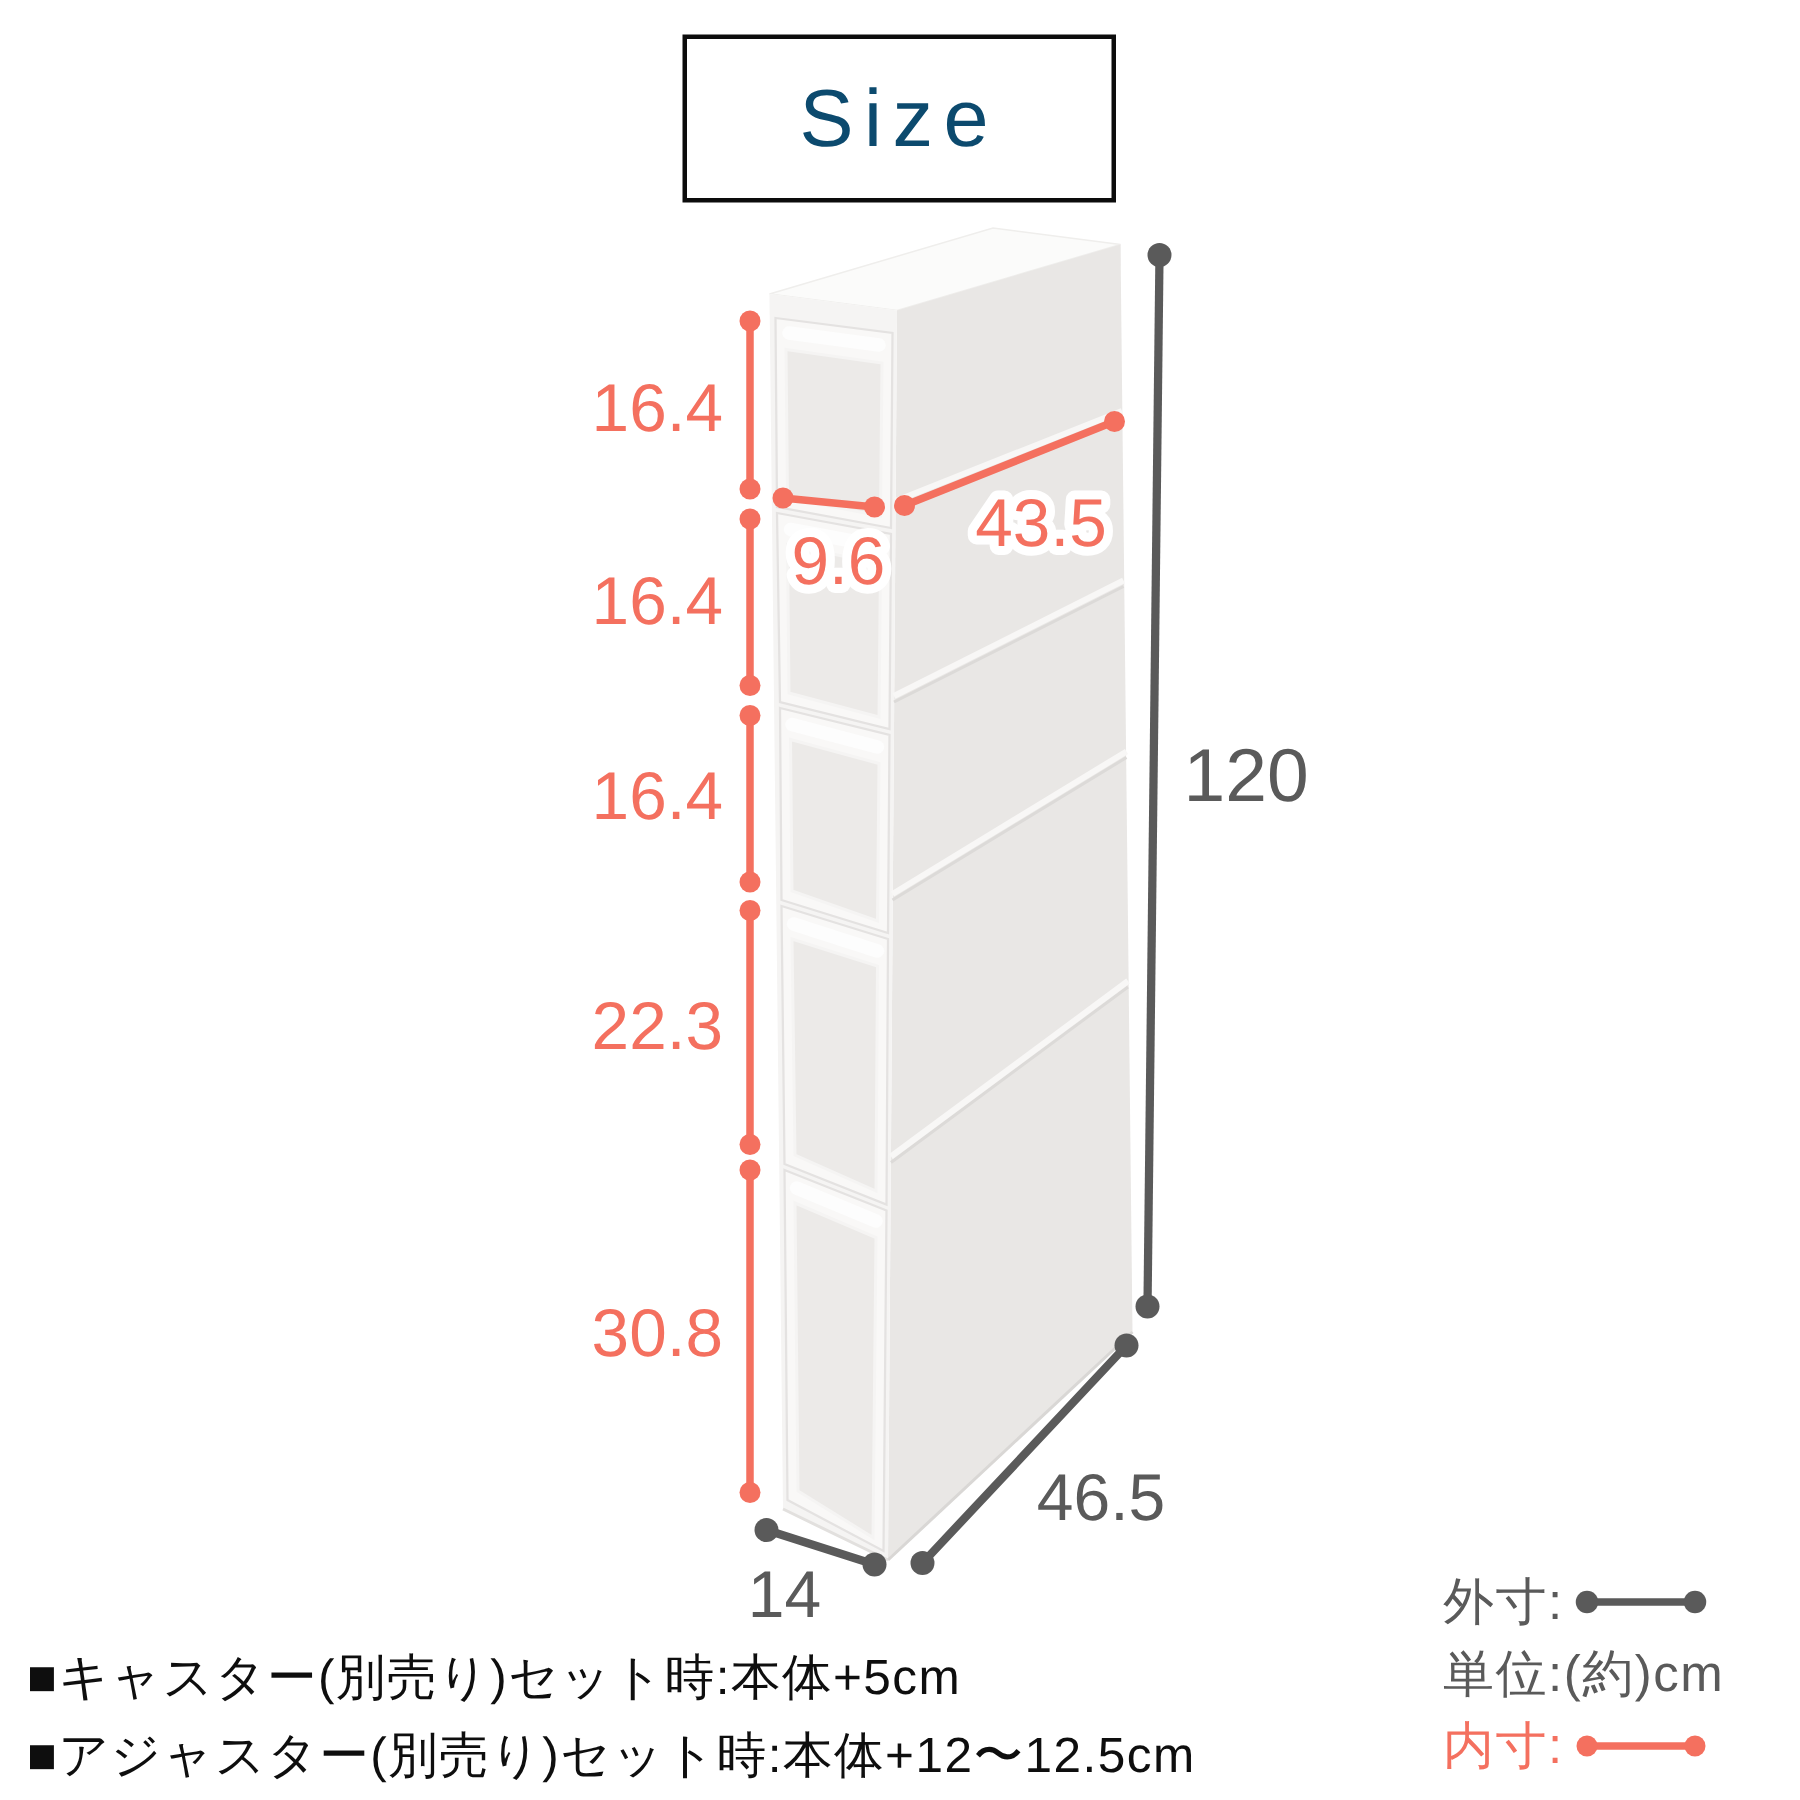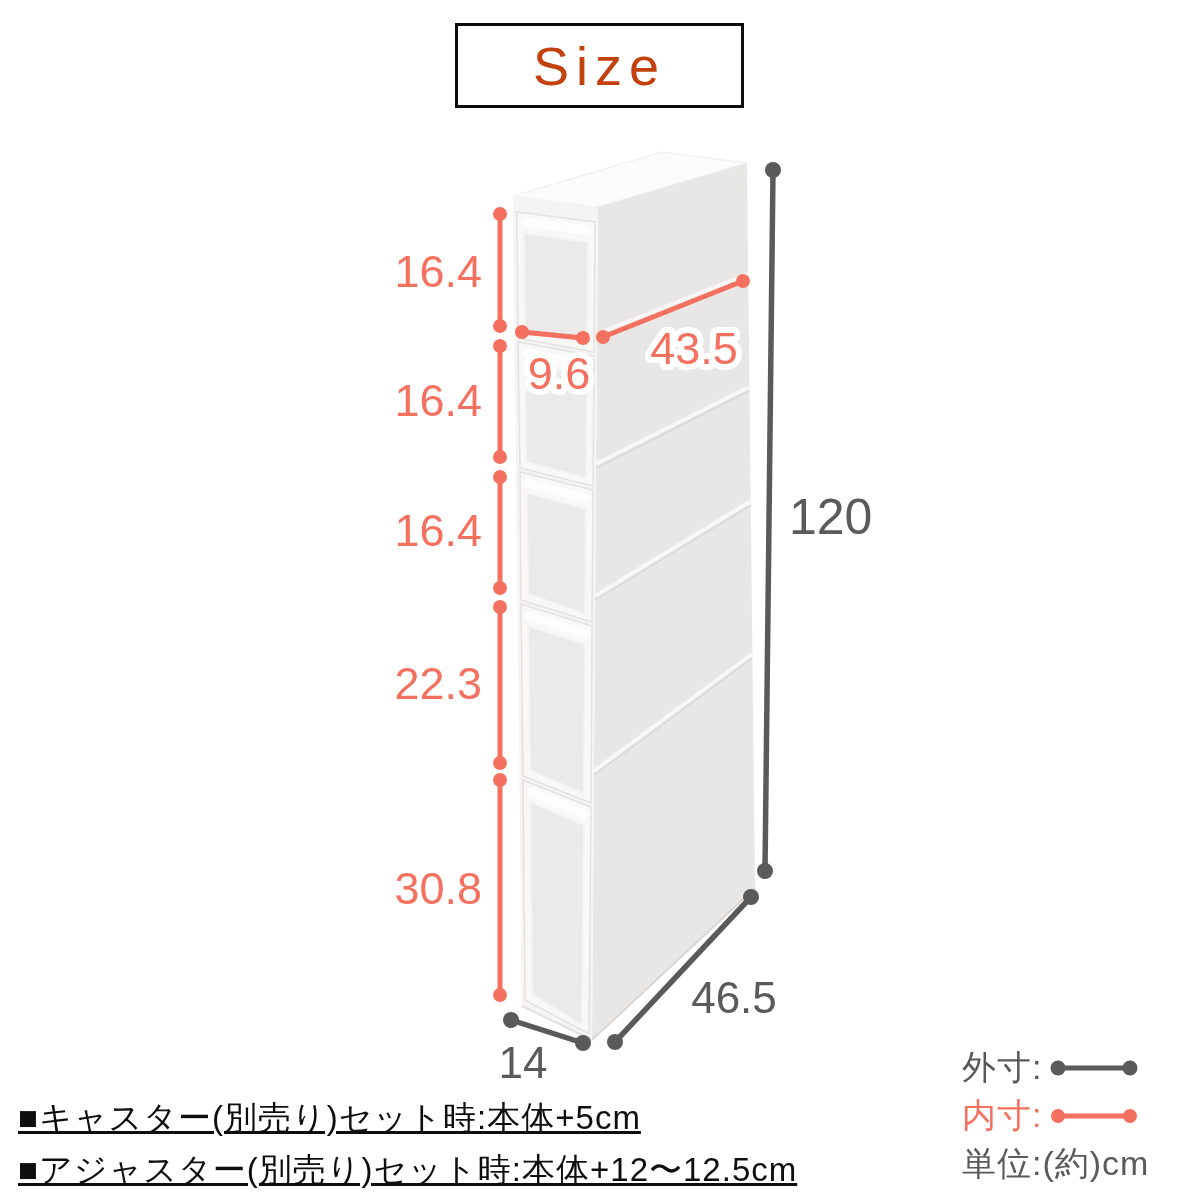--- a/index.html
+++ b/index.html
@@ -2,32 +2,32 @@
 <html><head>
 <meta charset="utf-8">
 <style>
   html,body{margin:0;padding:0;}
   body{
     width:1200px;height:1200px;position:relative;background:#ffffff;
     font-family:"Liberation Sans","DejaVu Sans",sans-serif;
     overflow:hidden;
   }
   .title-box{
-    position:absolute;left:455px;top:23px;width:289px;height:85px;
+    position:absolute;left:455px;top:23px;width:289px;height:112px;
     border:3px solid #0c0c0c;box-sizing:border-box;
     display:flex;align-items:center;justify-content:center;
-    font-size:54px;letter-spacing:7px;color:#c2410c;font-weight:400;
+    font-size:54px;letter-spacing:7px;color:#0c4a6e;font-weight:400;
   }
   svg.diagram{position:absolute;left:0;top:0;}
   svg .dim-num{font-family:"Liberation Sans","DejaVu Sans",sans-serif;font-weight:400;}
   .notes{
     position:absolute;left:18px;top:1100px;color:#0e0e0e;
     font-size:33px;letter-spacing:1px;line-height:36px;
   }
-  .notes .note-line{margin-bottom:16px;white-space:nowrap;text-decoration:underline;}
+  .notes .note-line{margin-bottom:16px;white-space:nowrap;}
   .legend{
     position:absolute;left:962px;top:1048px;
     display:flex;flex-direction:column;gap:9px;
     font-size:34px;letter-spacing:1px;
   }
   .legend-row{display:flex;align-items:center;gap:6px;height:39px;white-space:nowrap;}
   .legend-row .lbl-gray{color:#5a5a5a;}
   .legend-row .lbl-pink{color:#f4705f;}
 </style>
 </head>
@@ -184,23 +184,23 @@
 <div class="legend">
   <div class="legend-row">
     <span class="lbl-gray">外寸:</span>
     <svg width="92" height="22">
       <line x1="10" y1="11" x2="82" y2="11" stroke="#5a5a5a" stroke-width="5"></line>
       <circle cx="10" cy="11" r="7.5" fill="#5a5a5a"></circle>
         <circle cx="82" cy="11" r="7.5" fill="#5a5a5a"></circle>
     </svg>
   </div>
   <div class="legend-row">
+    <span class="lbl-gray">単位:(約)cm</span>
+  </div>
+  <div class="legend-row">
     <span class="lbl-pink">内寸:</span>
     <svg width="92" height="22">
       <line x1="10" y1="11" x2="82" y2="11" stroke="#f4705f" stroke-width="5"></line>
       <circle cx="10" cy="11" r="7" fill="#f4705f"></circle>
         <circle cx="82" cy="11" r="7" fill="#f4705f"></circle>
     </svg>
   </div>
-  <div class="legend-row">
-    <span class="lbl-gray">単位:(約)cm</span>
-  </div>
 </div>
 
 </body></html>

